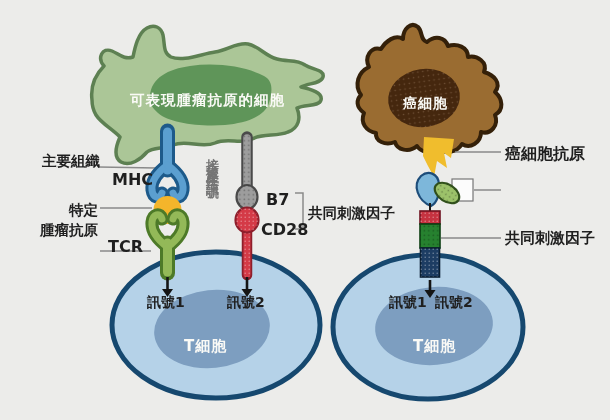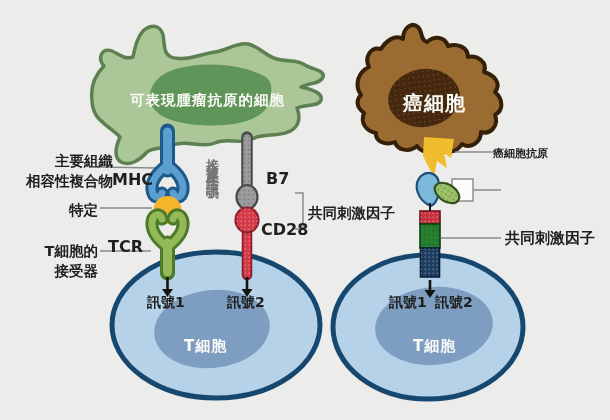--- a/index.html
+++ b/index.html
@@ -167,47 +167,43 @@
       <polygon points="241.5,289 252.5,289 247,297" fill="#141414"></polygon>
     </g>
     <g>
       <line x1="430" y1="280" x2="430" y2="291" stroke="#141414" stroke-width="2.6"></line>
       <polygon points="424.5,290 435.5,290 430,298" fill="#141414"></polygon>
     </g>
   </svg>
 
   <div class="lbl white" style="left:125px;top:90px;width:165px;text-align:center;">可表現腫瘤抗原的細胞</div>
 
-  <div class="lbl right block" style="left:16px;top:151px;width:97px;">
+  <div class="lbl right block" style="left:3px;top:151px;width:97px;">
     <div>主要組織</div>
-    <div>相容性複合物</div>
   </div>
   <div class="lbl abbr" style="left:112px;top:170px;">MHC</div>
 
   <div class="lbl right block" style="left:0;top:200px;width:98px;">
     <div>特定</div>
+    <div>腫瘤抗原</div>
   </div>
 
-  <div class="lbl right block" style="left:0;top:241px;width:98px;">
-    <div>T細胞的</div>
-    <div>接受器</div>
-  </div>
   <div class="lbl abbr" style="left:108px;top:237px;">TCR</div>
 
   <div class="vertical" style="left:203px;top:147px;">接合後產生活訊號</div>
 
-  <div class="lbl abbr" style="left:266px;top:169px;">B7</div>
+  <div class="lbl abbr" style="left:266px;top:190px;">B7</div>
   <div class="lbl abbr" style="left:261px;top:220px;">CD28</div>
   <div class="lbl" style="left:308px;top:203px;">共同刺激因子</div>
 
   <div class="lbl" style="left:147px;top:292px;font-size:14px;">訊號1</div>
   <div class="lbl" style="left:227px;top:292px;font-size:14px;">訊號2</div>
   <div class="lbl white" style="left:184px;top:336px;font-size:15px;">T細胞</div>
 
-  <div class="lbl white" style="left:403px;top:93px;font-size:20px;">癌細胞</div>
-  <div class="lbl" style="left:493px;top:144px;font-size:11px;">癌細胞抗原</div>
+  <div class="lbl white" style="left:403px;top:93px;font-size:14px;">癌細胞</div>
+  <div class="lbl" style="left:505px;top:144px;font-size:16px;">癌細胞抗原</div>
   <div class="lbl" style="left:505px;top:228px;font-size:15px;">共同刺激因子</div>
 
   <div class="lbl" style="left:389px;top:292px;font-size:14px;">訊號1</div>
   <div class="lbl" style="left:435px;top:292px;font-size:14px;">訊號2</div>
   <div class="lbl white" style="left:413px;top:336px;font-size:15px;">T細胞</div>
 
 </div>
 
 </body></html>

